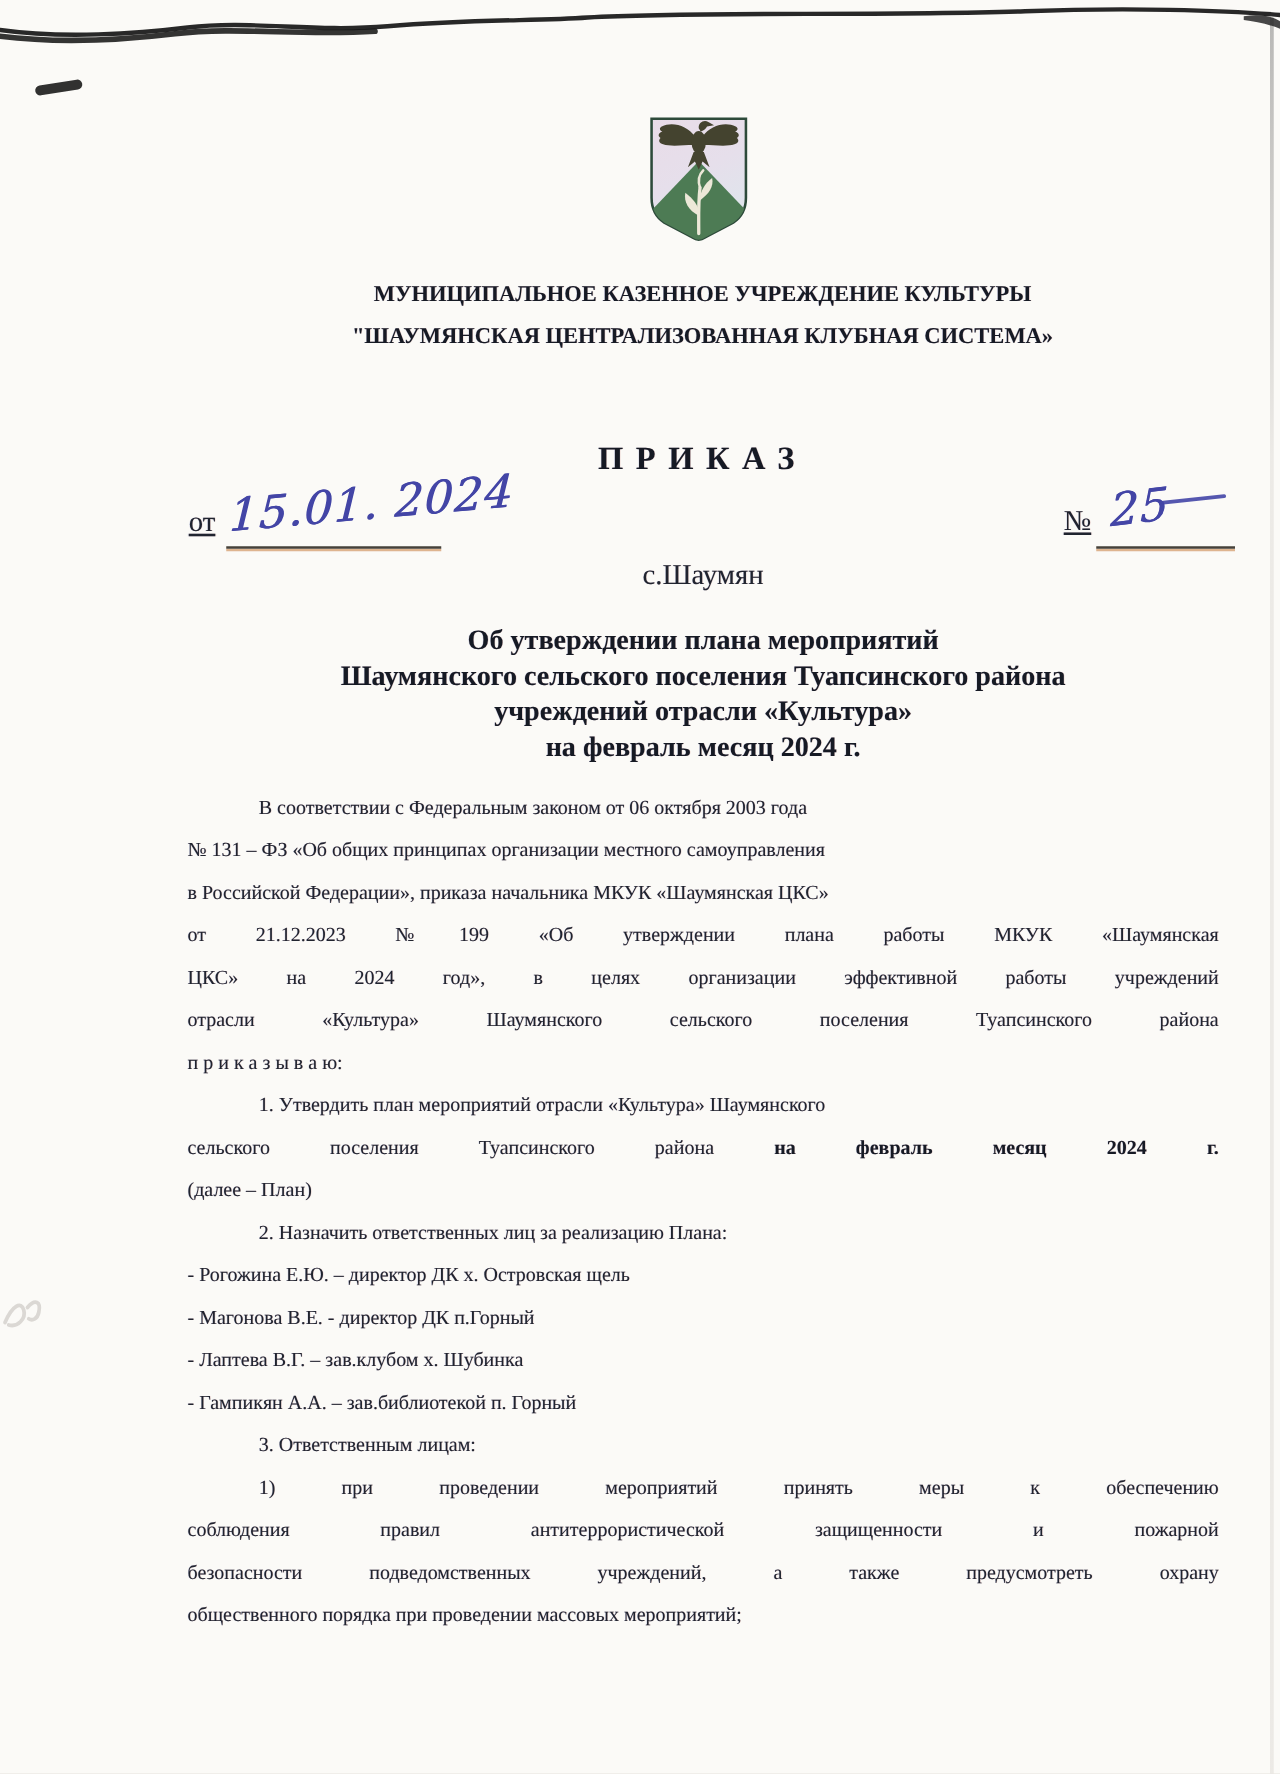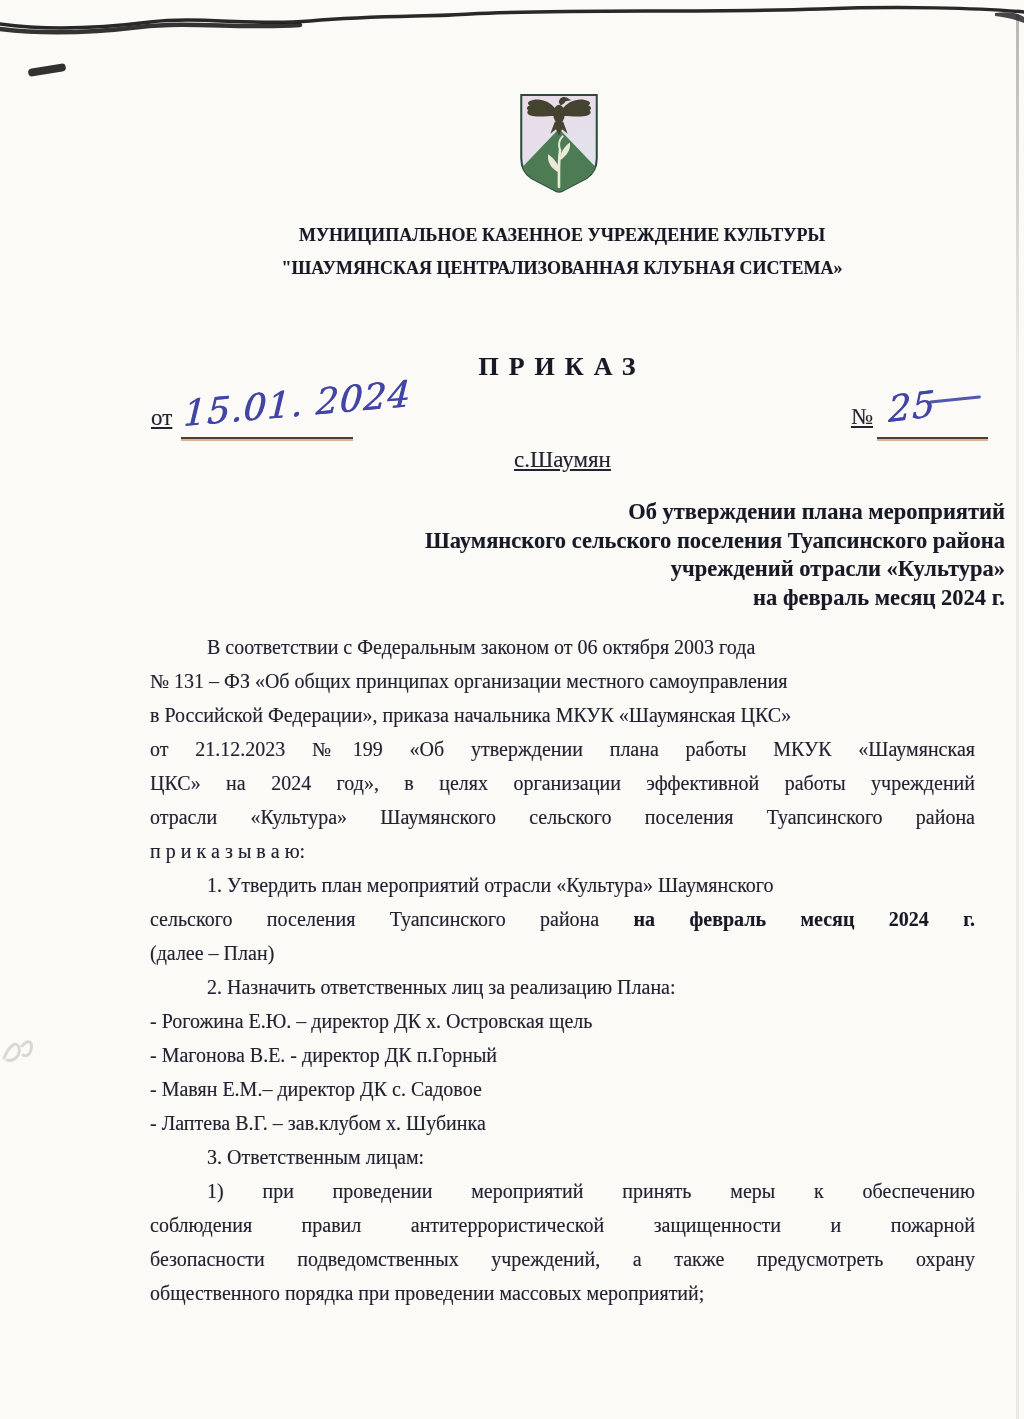--- a/index.html
+++ b/index.html
@@ -54,30 +54,30 @@
     position:absolute;left:929px;top:398px;width:52px;height:3px;border-radius:2px;
     background:var(--hand);transform:rotate(-6deg);opacity:.9;
   }
   .wline{
     position:absolute;height:2px;background:var(--underline);
     box-shadow:0 2px 0 rgba(193,110,40,.5);
   }
   .wline-date{left:181px;top:437px;width:172px;}
   .wline-no{left:877px;top:437px;width:111px;}
   .place{
-    position:absolute;top:447px;left:150px;width:825px;text-align:center;font-size:23px;text-decoration:underline;
+    position:absolute;top:447px;left:150px;width:825px;text-align:center;font-size:23px;
   }
   .subject{
-    position:absolute;top:498px;left:120px;width:885px;text-align:right;
+    position:absolute;top:498px;left:120px;width:885px;text-align:center;
     font-weight:700;font-size:22.5px;line-height:28.5px;color:var(--ink-bold);
   }
   
   .doc-body{
     position:absolute;top:630px;left:150px;width:825px;
-    font-size:20px;line-height:34px;
+    font-size:16px;line-height:34px;
   }
   .line{white-space:normal;}
   .line.ind{padding-left:57px;}
   .line.j{text-align:justify;text-align-last:justify;}
   .line strong{font-weight:700;color:var(--ink-bold);}
 </style>
 </head>
 <body>
 
 <div class="page">
@@ -155,22 +155,22 @@
       <div class="line j">от 21.12.2023 №199 «Об утверждении плана работы МКУК «Шаумянская</div>
       <div class="line j">ЦКС» на 2024 год», в целях организации эффективной работы учреждений</div>
       <div class="line j">отрасли «Культура» Шаумянского сельского поселения Туапсинского района</div>
       <div class="line">п р и к а з ы в а ю:</div>
       <div class="line ind">1.  Утвердить план мероприятий отрасли «Культура» Шаумянского</div>
       <div class="line j">сельского поселения Туапсинского района <strong>на февраль месяц 2024 г.</strong></div>
       <div class="line">(далее – План)</div>
       <div class="line ind">2.  Назначить ответственных лиц за реализацию Плана:</div>
       <div class="line">- Рогожина Е.Ю. – директор ДК х. Островская щель</div>
       <div class="line">- Магонова В.Е. - директор ДК п.Горный</div>
-      <div class="line">- Мавян Е.М.– директор ДК с. Садовое</div>
       <div class="line">- Лаптева В.Г. – зав.клубом х. Шубинка</div>
+      <div class="line">- Гампикян А.А. – зав.библиотекой п. Горный</div>
       <div class="line ind">3. Ответственным лицам:</div>
       <div class="line ind j">1) при проведении мероприятий принять меры к обеспечению</div>
       <div class="line j">соблюдения правил антитеррористической защищенности и пожарной</div>
       <div class="line j">безопасности подведомственных учреждений, а также предусмотреть охрану</div>
       <div class="line">общественного порядка при проведении массовых мероприятий;</div>
     </div>
 
 </div>
 
 </body></html>

